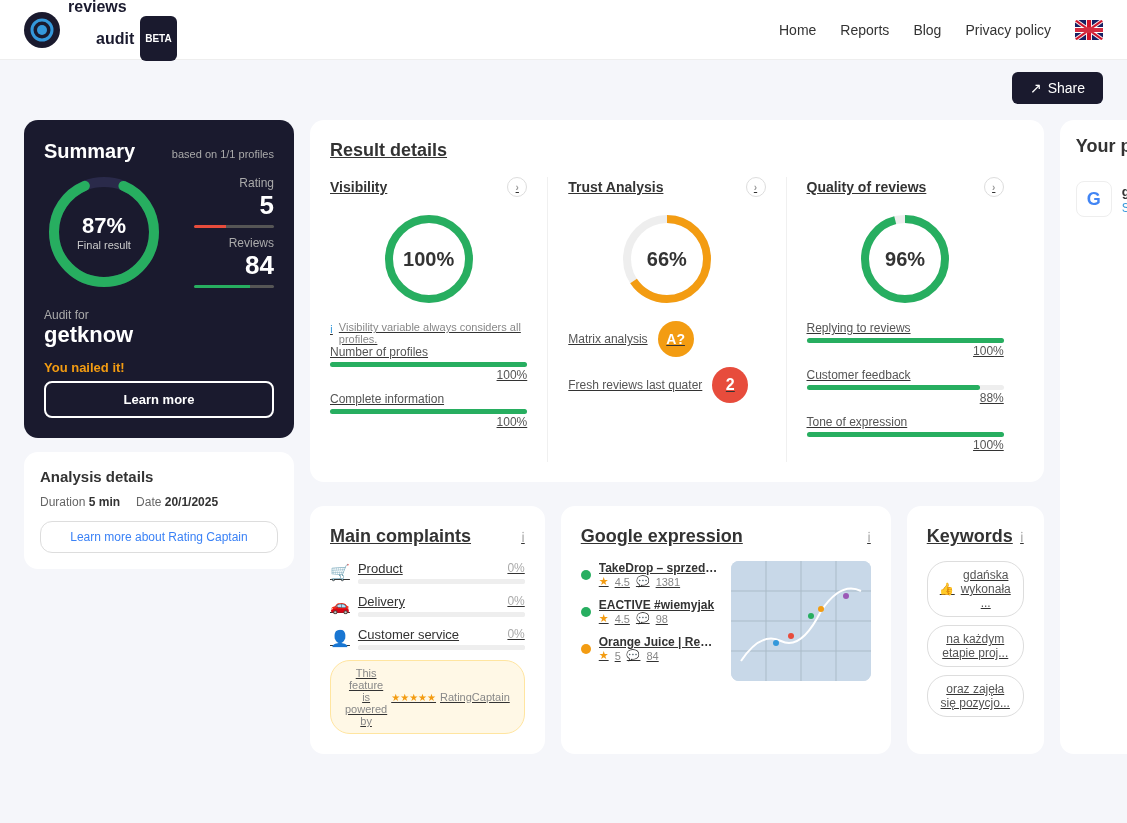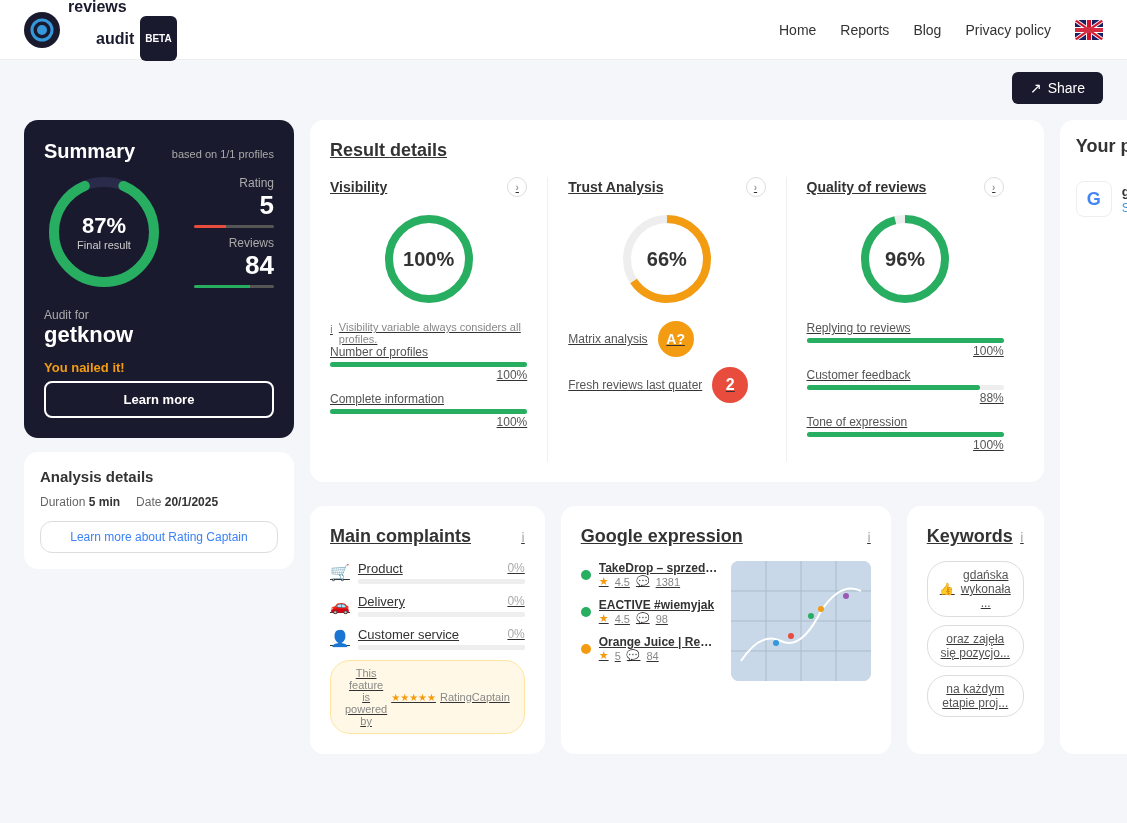--- a/index.html
+++ b/index.html
@@ -461,24 +461,24 @@
       <div class="bottom-card" style="flex:1.1;text-align:center;">
         <div class="card-title-row">
           <span class="card-title" style="margin-bottom:0;">Keywords</span>
           <span class="info-icon">ℹ</span>
         </div>
         <div class="keyword-chip">
           <span class="thumb-icon">👍</span>
           <span>gdańska wykonała ...</span>
         </div>
         <div class="keyword-chip">
+          <span>na każdym etapie proj...</span>
+        </div>
+        <div class="keyword-chip">
           <span>oraz zajęła się pozycjo...</span>
-        </div>
-        <div class="keyword-chip">
-          <span>na każdym etapie proj...</span>
         </div>
       </div>
 
     </div>
   </div>
 
   <div class="right-panel">
     <div class="profiles-card">
       <div class="card-title">Your profiles</div>
       <div class="profile-item">

